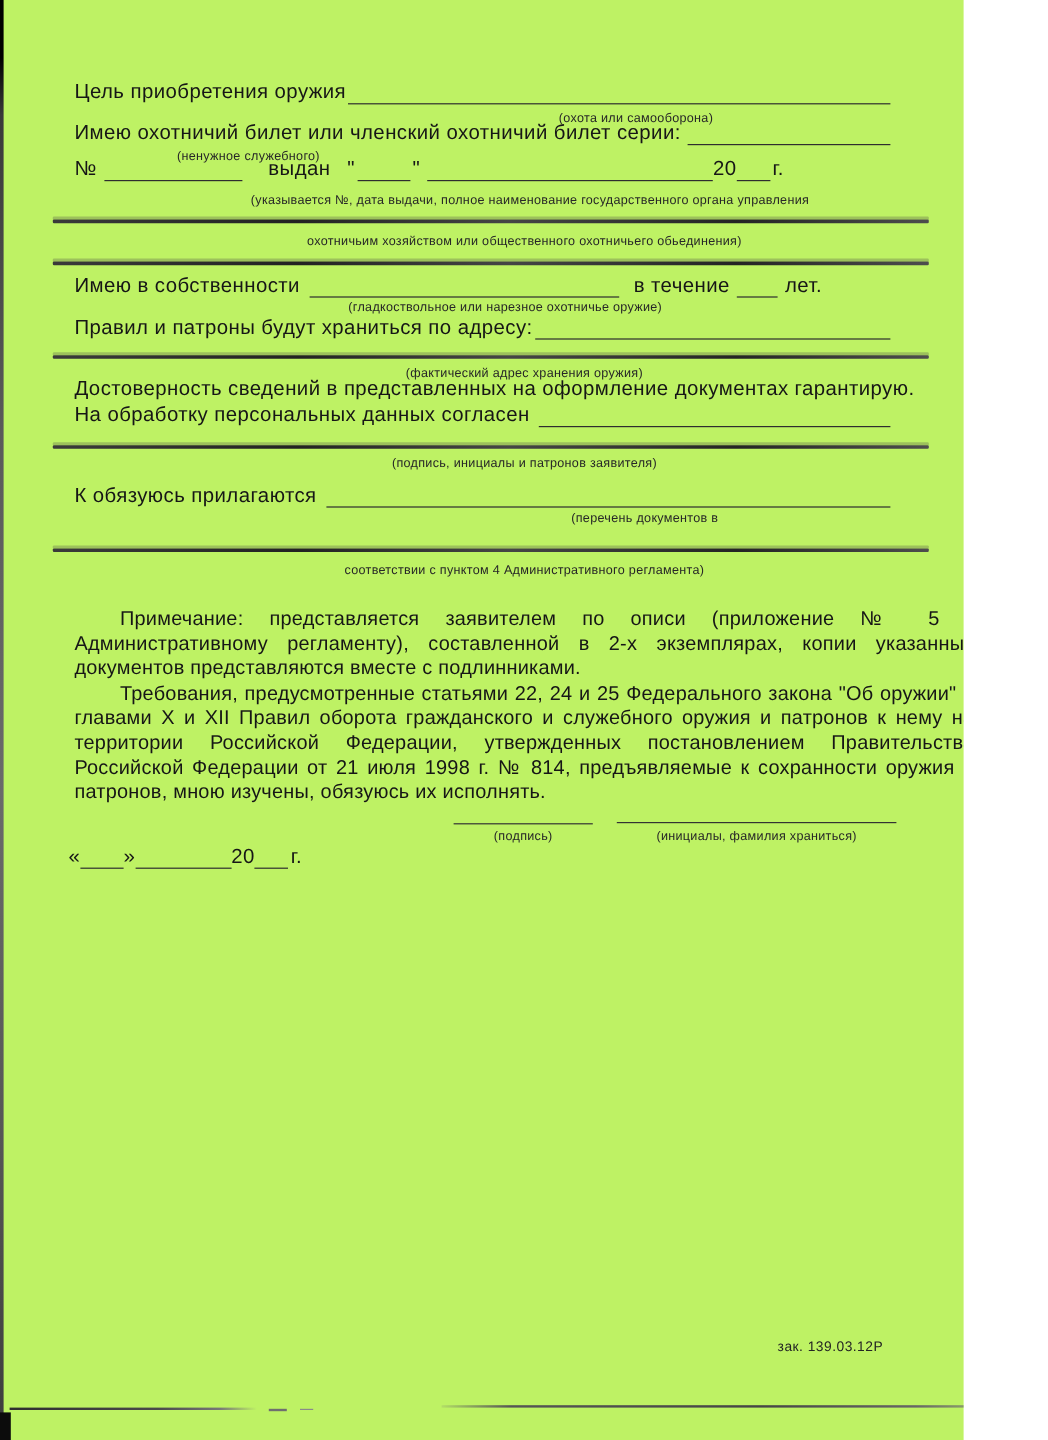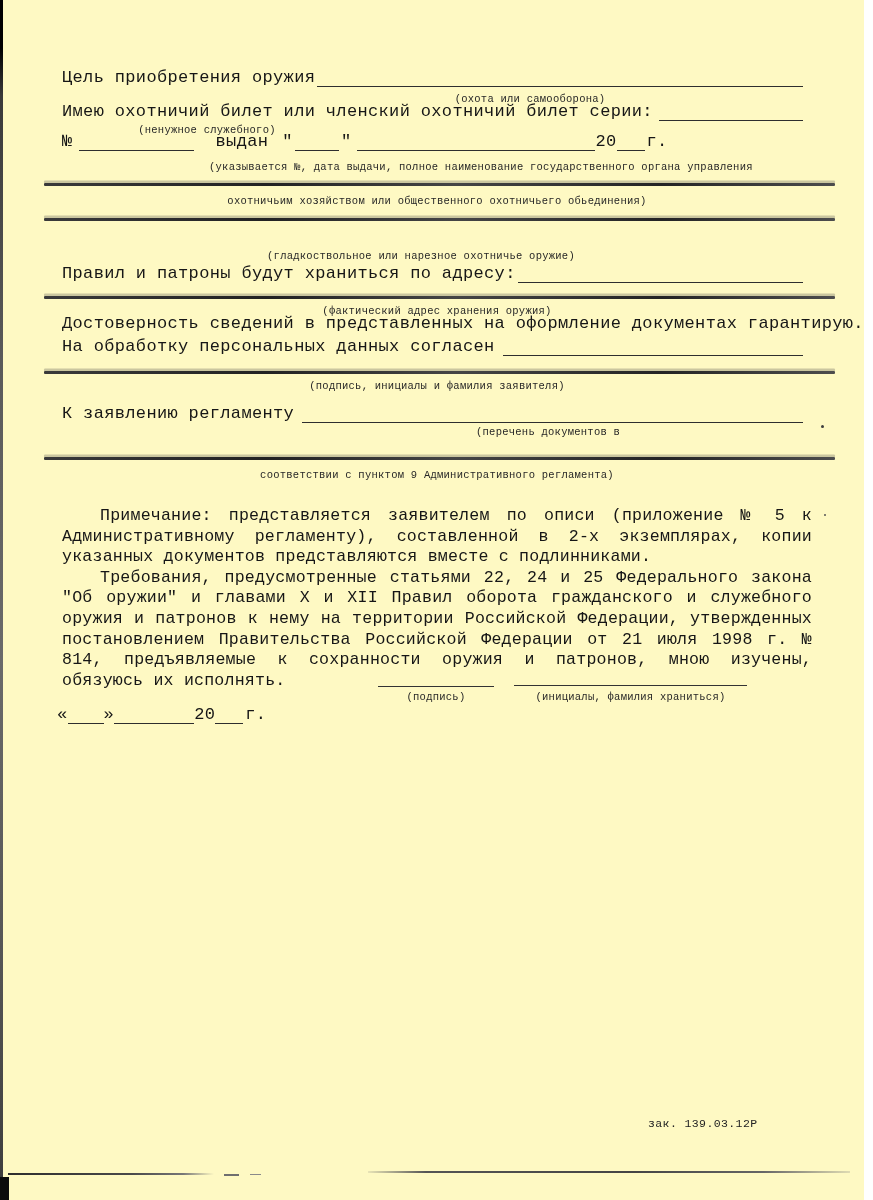--- a/index.html
+++ b/index.html
@@ -1,20 +1,20 @@
 <!DOCTYPE html>
 <html lang="ru"><head>
 <meta charset="utf-8">
 <style>
   * { margin:0; padding:0; box-sizing:border-box; }
   html,body { width:873px; height:1200px; background:#ffffff; }
   .page {
-    position:relative; width:864px; height:1200px; overflow:hidden;
-    background:#fef9c3; color:#161616;
-    font-family:Liberation Mono, monospace;
+    position:relative; width:803px; height:1200px; overflow:hidden;
+    background:#bef264; color:#161616;
+    font-family:Liberation Sans, sans-serif;
   }
 
   
   .edge-left { position:absolute; left:0; top:0; width:3px; height:100%;
     background:linear-gradient(180deg,#000 0%,#000 4%,#3a3a3a 8%,#5a5a5a 30%,#6a6a6a 55%,#555 80%,#3c3c3c 100%); }
   .corner-blob { position:absolute; left:0; bottom:0; width:9px; height:23px; background:#0c0c0c; }
   .bottom-line-a { position:absolute; left:8px; top:1173px; width:206px; height:2.2px;
     background:linear-gradient(90deg,#2e2e2e,#4a4a4a 60%,#777 85%,rgba(120,120,120,0)); }
   .dash-1 { position:absolute; left:224px; top:1174px; width:15px; height:1.6px; background:#6f6f6f; }
   .dash-2 { position:absolute; left:250px; top:1174px; width:11px; height:1.4px; background:#8a8a8a; }
@@ -113,44 +113,51 @@
     <span class="blank ml6" style="width:238px"></span>
     <span>20</span>
     <span class="blank" style="width:28px"></span>
     <span class="ml2">г.</span>
   </div>
   <div class="hint h-number1">(указывается №, дата выдачи, полное наименование государственного органа управления</div>
   <div class="rule rule-1"></div>
   <div class="hint center h-number2">охотничьим хозяйством или общественного охотничьего обьединения)</div>
   <div class="rule rule-2"></div>
 
+  <div class="row r-ownership">
+    <span>Имею в собственности</span>
+    <span class="blank flex ml8"></span>
+    <span class="ml12">в течение</span>
+    <span class="blank ml6" style="width:34px"></span>
+    <span class="ml6">лет.</span>
+  </div>
   <div class="hint center h-ownership">(гладкоствольное или нарезное охотничье оружие)</div>
 
   <div class="row r-storage">
     <span>Правил и патроны будут храниться по адресу:</span>
     <span class="blank flex ml2"></span>
   </div>
   <div class="rule rule-3"></div>
   <div class="hint center h-storage">(фактический адрес хранения оружия)</div>
 
   <div class="row r-conf1">Достоверность сведений в представленных на оформление документах гарантирую.</div>
   <div class="row r-conf2">
     <span>На обработку персональных данных согласен</span>
     <span class="blank flex ml8"></span>
   </div>
   <div class="rule rule-4"></div>
-  <div class="hint center h-confirm">(подпись, инициалы и фамилия заявителя)</div>
+  <div class="hint center h-confirm">(подпись, инициалы и патронов заявителя)</div>
 
   <div class="row r-attach">
-    <span>К заявлению регламенту</span>
+    <span>К обязуюсь прилагаются</span>
     <span class="blank flex ml8"></span>
   </div>
   <div class="hint h-attach1">(перечень документов в</div>
   <div class="rule rule-5"></div>
-  <div class="hint center h-attach2">соответствии с пунктом 9 Административного регламента)</div>
+  <div class="hint center h-attach2">соответствии с пунктом 4 Административного регламента)</div>
 
   <div class="notes">
     <p>Примечание: представляется заявителем по описи (приложение № 5 к Административному регламенту), составленной в 2-х экземплярах, копии указанных документов представляются вместе с подлинниками.</p>
     <p>Требования, предусмотренные статьями 22, 24 и 25 Федерального закона "Об оружии" и главами X и XII Правил оборота гражданского и служебного оружия и патронов к нему на территории Российской Федерации, утвержденных постановлением Правительства Российской Федерации от 21 июля 1998 г. № 814, предъявляемые к сохранности оружия и патронов, мною изучены, обязуюсь их исполнять.</p>
   </div>
 
   <div class="sig-line sig-line-1"></div>
   <div class="sig-line sig-line-2"></div>
   <div class="hint center h-sig1">(подпись)</div>
   <div class="hint center h-sig2">(инициалы, фамилия храниться)</div>

